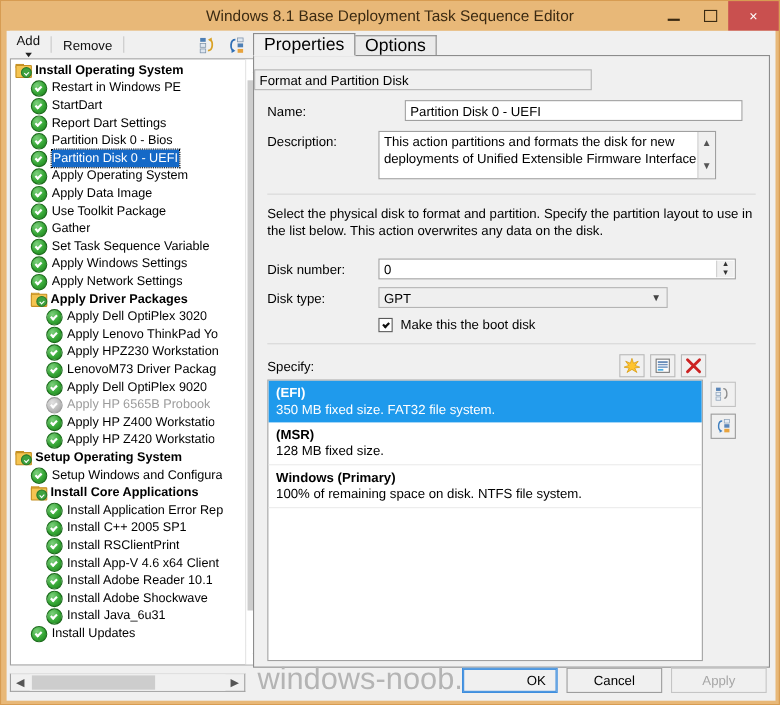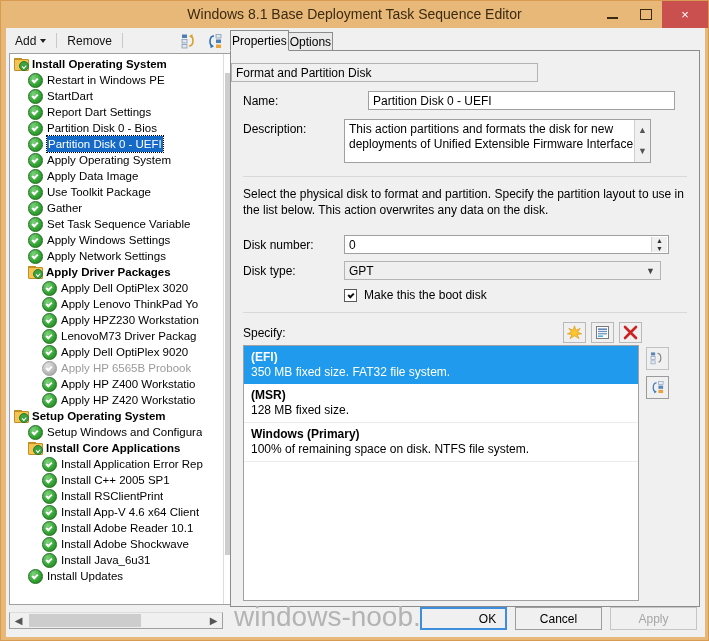--- a/index.html
+++ b/index.html
@@ -41,21 +41,21 @@
   }
   
   .leftpane{
     position:absolute;left:3px;top:0px;width:218px;height:601px;
   }
   .toolbar{
     position:absolute;left:0;top:0;width:218px;height:25px;
     display:flex;align-items:center;background:#f0f0f0;
   }
   .tb-item{
-    padding:2px 6px;font-size:12px;color:#111;display:flex;align-items:center;gap:4px;
+    padding:2px 6px;font-size:12px;color:#111;display:flex;align-items:center;gap:4px;flex-direction:column;
   }
   .caret{
     width:0;height:0;border-left:3.5px solid transparent;border-right:3.5px solid transparent;
     border-top:4px solid #222;display:inline-block;
   }
   .tb-sep{width:1px;height:15px;background:#c9c9c9;margin:0 4px;}
   .tb-icons{margin-left:auto;display:flex;gap:8px;padding-right:4px;}
   .tb-ico{width:17px;height:16px;position:relative;}
   .treebox{
     position:absolute;left:0;top:25px;width:232px;height:552px;
@@ -126,21 +126,21 @@
     background:#f0f0f0;border:1px solid #a0a0a0;border-top:1px solid #dcdcdc;
     box-sizing:border-box;display:flex;align-items:center;
   }
   .hs-arrow{width:17px;height:15px;display:flex;align-items:center;justify-content:center;color:#555;font-size:10px;}
   .hs-track{flex:1;height:15px;position:relative;background:#f0f0f0;}
   .hs-thumb{position:absolute;left:2px;top:1px;width:112px;height:13px;background:#cdcdcd;}
   
   .rightpane{position:absolute;left:224px;top:0;width:470px;height:601px;}
   .tabstrip{position:absolute;left:0;top:2px;height:21px;display:flex;align-items:flex-end;}
   .tab{
-    height:19px;padding:0 1px;display:flex;align-items:center;font-size:12px;
+    height:19px;padding:0 9px;display:flex;align-items:center;font-size:16px;
     background:#f0f0f0;border:1px solid #8c8c8c;border-bottom:none;
     box-sizing:border-box;
   }
   .tab.active{height:21px;background:#f0f0f0;border-bottom:1px solid #f0f0f0;position:relative;z-index:3;}
   .tab.inactive{background:#eaeaea;margin-left:-1px;margin-bottom:0;}
   .tabpanel{
     position:absolute;left:0;top:22px;width:470px;height:557px;
     background:#f0f0f0;border:1px solid #8c8c8c;box-sizing:border-box;
   }
   .row{display:flex;align-items:flex-start;margin:0 0 0 0;}
@@ -473,21 +473,21 @@
             <span>0</span>
             <div class="spin">
               <div>▲</div>
               <div>▼</div>
             </div>
           </div>
         </div>
 
         <div class="row" style="margin-top:7px;">
           <div class="flabel">Disk type:</div>
-          <div class="ro-field" style="width:317px;position:relative;background:#efefef;">
+          <div class="ro-field" style="width:263px;position:relative;background:#efefef;">
             <span>GPT</span>
             <span class="combo-arrow">▼</span>
           </div>
         </div>
 
         <div class="row" style="margin-top:8px;align-items:center;">
           <div style="width:113px;"></div>
           <div class="chk on"></div>
           <div style="margin-left:7px;font-size:12px;">Make this the boot disk</div>
         </div>

